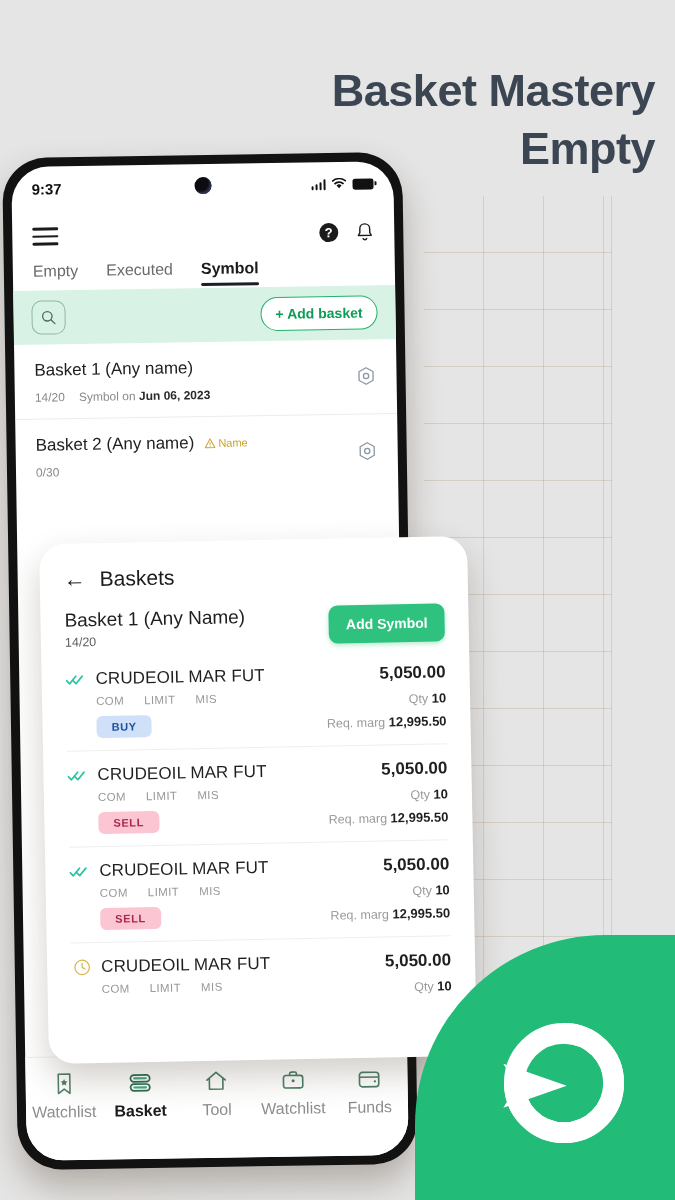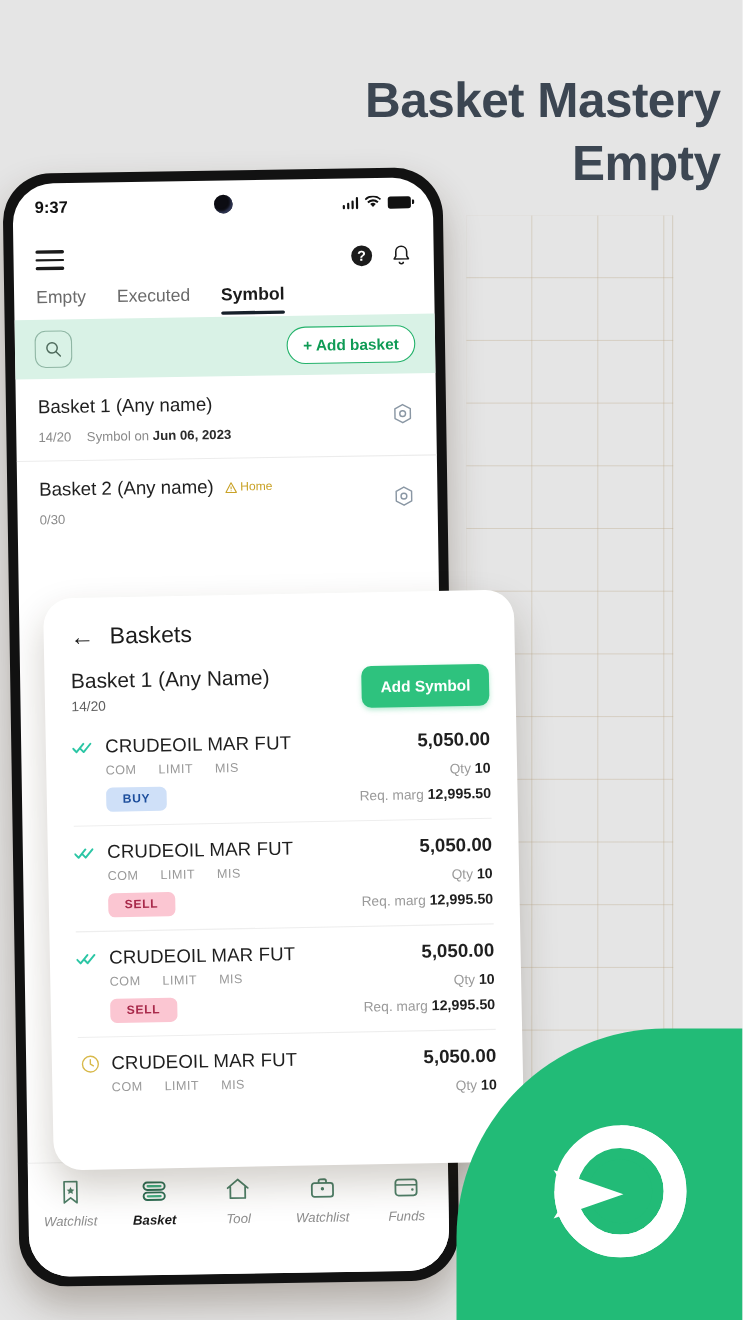--- a/index.html
+++ b/index.html
@@ -170,21 +170,21 @@
 
   
   #bottom-nav {
     position:absolute; left:0; right:0; bottom:0;
     height: 104px; background:#fff;
     display:flex; align-items:flex-start; justify-content:space-around;
     padding-top: 14px;
     border-top: 1px solid #f0f0f0;
   }
   .nav-item { display:flex; flex-direction:column; align-items:center; gap:7px; width:70px;}
-  .nav-label { font-size:12px; color:#8d8d8d;font-style:italic; }
+  .nav-label { font-size:16px; color:#8d8d8d; }
   .nav-item.active .nav-label { color:#1b1b1b; font-weight:700; }
 
   
   #overlay-card {
     position:absolute;
     left: 44px; top: 540px;
     width: 428px; height: 520px;
     background:#fff;
     border-radius: 26px;
     box-shadow: 0 16px 34px rgba(50,35,15,.22);
@@ -314,21 +314,21 @@
 
         <div class="basket-row">
           <div class="basket-title-line">
             <span class="basket-title">Basket 2 (Any name)</span>
             <span class="empty-badge">
               <svg width="11" height="11" viewBox="0 0 12 12">
                 <path d="M6 1 11.2 10.6H0.8z" fill="none" stroke="#c9a227" stroke-width="1.1" stroke-linejoin="round"></path>
                 <line x1="6" y1="4.6" x2="6" y2="7.4" stroke="#c9a227" stroke-width="1.1"></line>
                 <circle cx="6" cy="8.9" r=".6" fill="#c9a227"></circle>
               </svg>
-              <span>Home</span>
+              <span>Name</span>
             </span>
           </div>
           <div class="basket-meta">
             <span>0/30</span>
           </div>
           <svg class="gear-hex" viewBox="0 0 24 24">
             <path d="M12 2.6 20 7v10l-8 4.4L4 17V7z" fill="none" stroke="#8a97a4" stroke-width="1.5" stroke-linejoin="round"></path>
             <circle cx="12" cy="12" r="3" fill="none" stroke="#8a97a4" stroke-width="1.5"></circle>
           </svg>
         </div>

